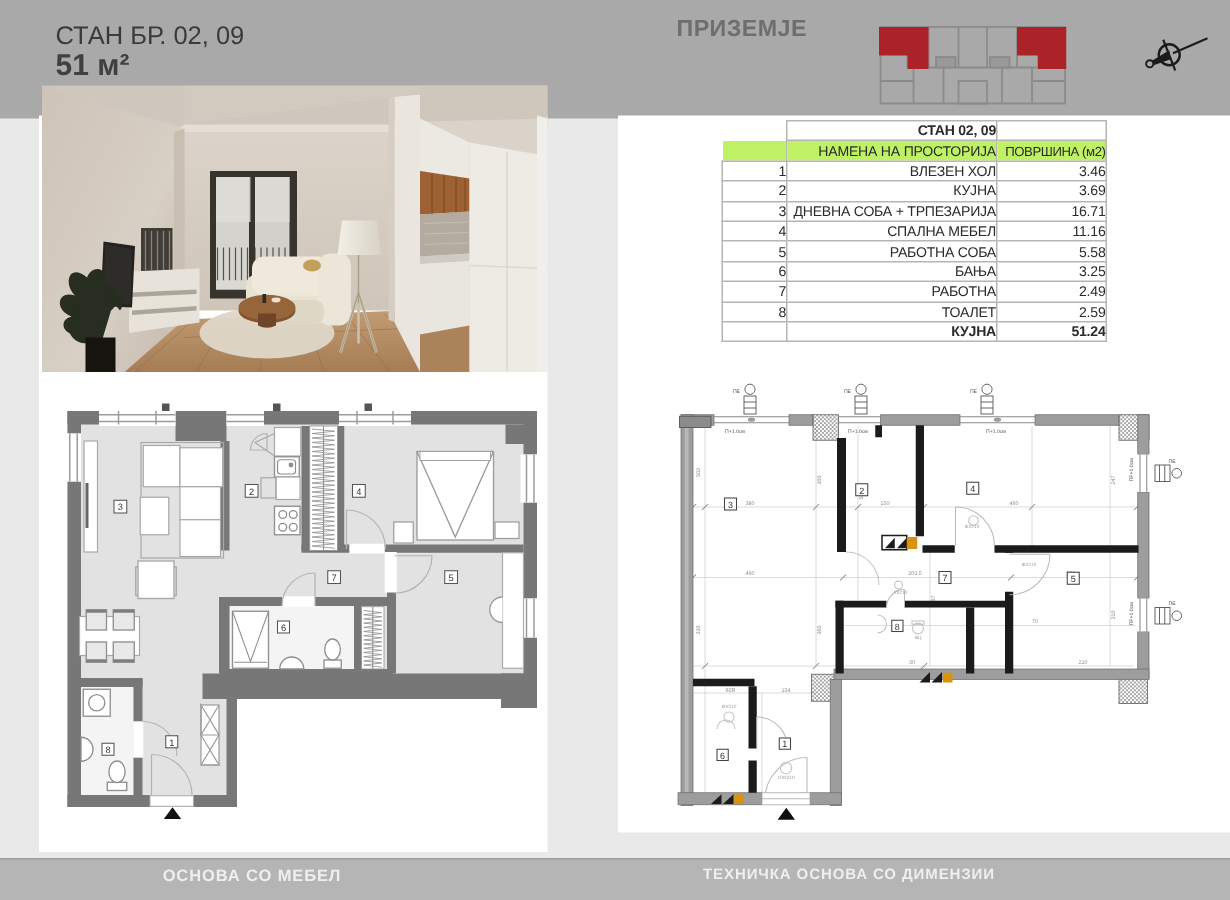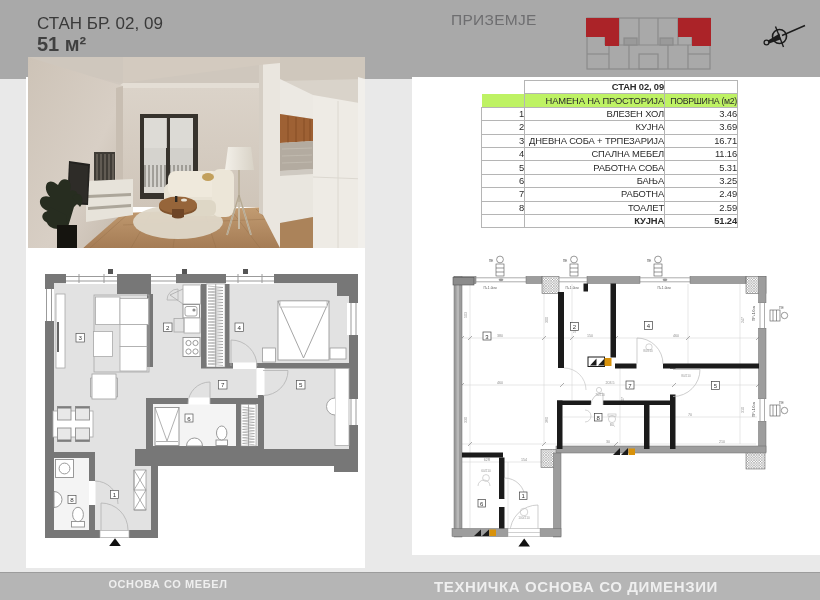--- a/index.html
+++ b/index.html
@@ -12,21 +12,21 @@
 <div class="abs" style="left:0;top:0;width:820px;height:79px;background:#a9a9a9;"></div>
 
 <div class="abs" style="left:26px;top:77px;width:339px;height:491px;background:#ffffff;"></div>
 
 <div class="abs" style="left:412px;top:77px;width:408px;height:478px;background:#ffffff;"></div>
 
 <div class="abs" style="left:37px;top:14px;font-size:17px;font-weight:normal;color:#3a3a3a;">СТАН БР. 02, 09</div>
 
 <div class="abs" style="left:37px;top:32.5px;font-size:20px;font-weight:bold;color:#404040;">51 м²</div>
 
-<div class="abs" style="left:451px;top:11px;font-size:15.5px;font-weight:normal;color:#6e6e70;letter-spacing:0.3px;">ПРИЗЕМЈЕ</div>
+<div class="abs" style="left:451px;top:11px;font-size:15.5px;font-weight:bold;color:#6e6e70;letter-spacing:0.3px;">ПРИЗЕМЈЕ</div>
 
 <svg class="abs" style="left:586px;top:14px;" width="125" height="58" viewBox="0 0 125 58">
 <g fill="none" stroke="#8b8b8b" stroke-width="1.2">
 <rect x="1" y="4" width="123" height="51" fill="none"></rect>
 <line x1="33" y1="4" x2="33" y2="31"></line>
       <line x1="92" y1="4" x2="92" y2="31"></line>
 <line x1="53" y1="4" x2="53" y2="31"></line>
       <line x1="72" y1="4" x2="72" y2="31"></line>
 <line x1="19" y1="31" x2="106" y2="31"></line>
 <line x1="1" y1="22" x2="19" y2="22"></line>
@@ -250,21 +250,21 @@
           <td>16.71</td>
         </tr>
 <tr>
           <td>4</td>
           <td>СПАЛНА МЕБЕЛ</td>
           <td>11.16</td>
         </tr>
 <tr>
           <td>5</td>
           <td>РАБОТНА СОБА</td>
-          <td>5.31</td>
+          <td>5.58</td>
         </tr>
 <tr>
           <td>6</td>
           <td>БАЊА</td>
           <td>3.25</td>
         </tr>
 <tr>
           <td>7</td>
           <td>РАБОТНА</td>
           <td>2.49</td>
@@ -787,13 +787,13 @@
 <text x="524" y="519">100/210</text>
 <text x="486" y="472">60/210</text>
 <text x="612" y="426">ВЦ</text>
 </g>
 </svg>
 
 <div class="abs" style="left:0;top:572px;width:820px;height:28px;background:#b5b5b5;border-top:1px solid #9c9c9c;"></div>
 
 <div class="abs" style="left:0;top:578px;width:336px;text-align:center;font-size:11px;font-weight:bold;color:#efefef;letter-spacing:0.6px;">ОСНОВА СО МЕБЕЛ</div>
 
-<div class="abs" style="left:422px;top:578px;width:308px;text-align:center;font-size:15px;font-weight:bold;color:#efefef;letter-spacing:0.6px;">ТЕХНИЧКА ОСНОВА СО ДИМЕНЗИИ</div>
+<div class="abs" style="left:412px;top:578px;width:308px;text-align:center;font-size:10px;font-weight:bold;color:#efefef;letter-spacing:0.6px;">ТЕХНИЧКА ОСНОВА СО ДИМЕНЗИИ</div>
 
 </body></html>

